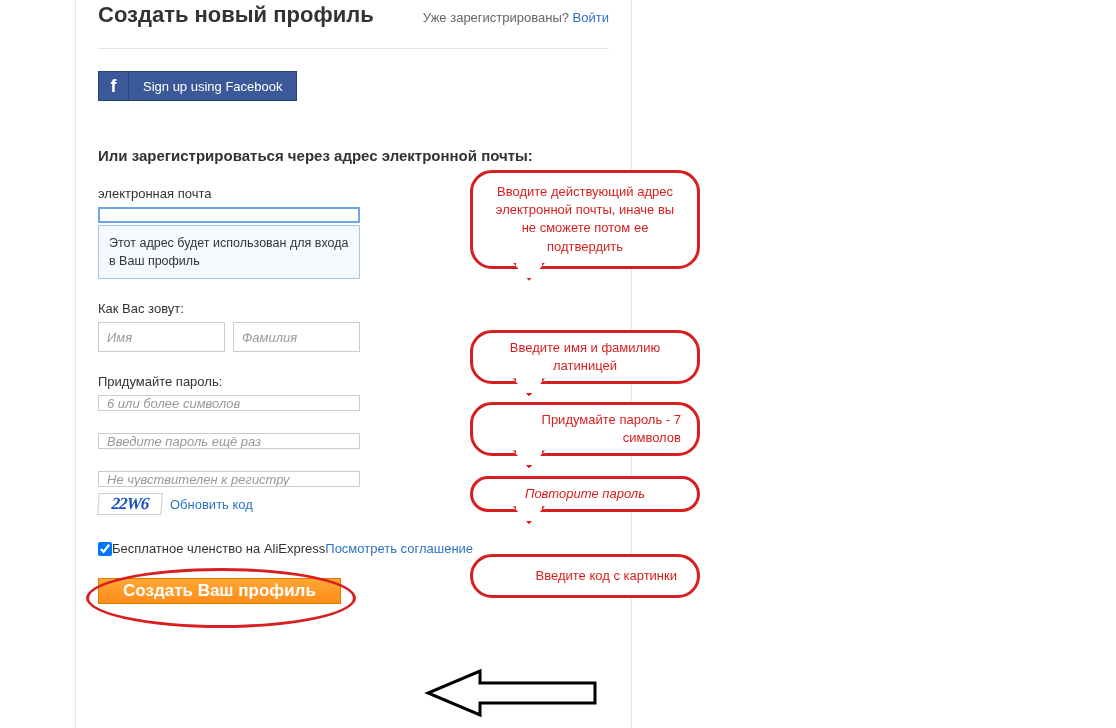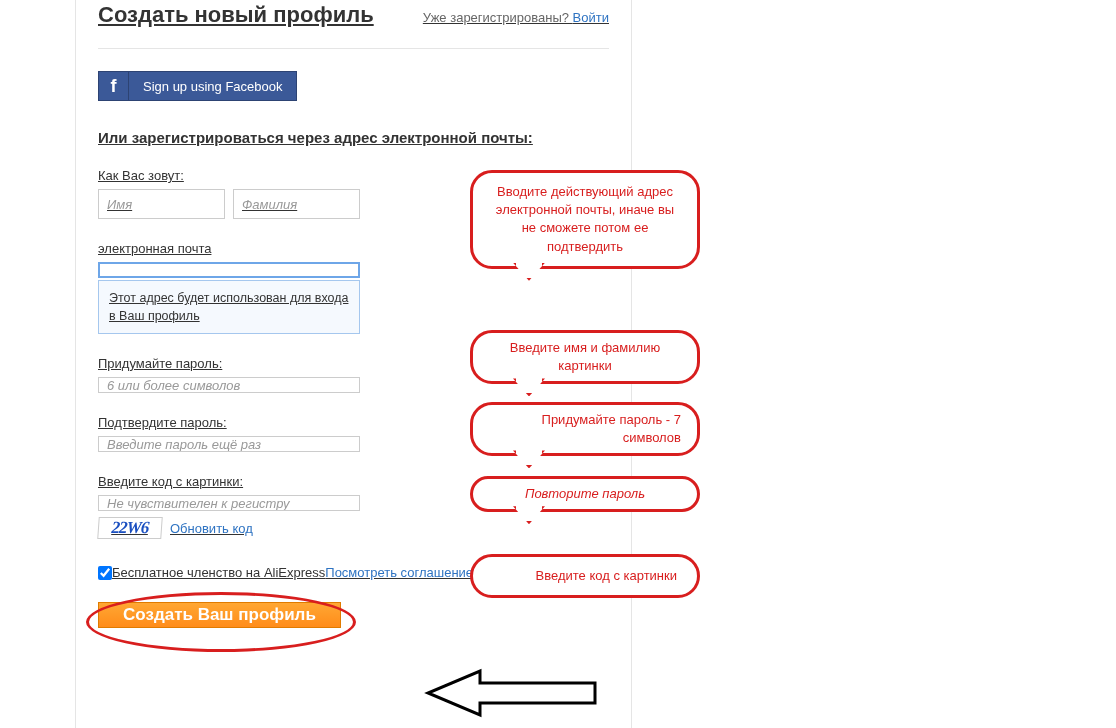--- a/index.html
+++ b/index.html
@@ -15,21 +15,20 @@
   .panel {
     position: absolute;
     left: 75px;
     top: 0;
     width: 557px;
     height: 728px;
     border-left: 1px solid #e5e5e5;
     border-right: 1px solid #e5e5e5;
     padding: 0 22px;
     background: #fff;
-    text-decoration: underline;
   }
   .header-row {
     display: flex;
     align-items: baseline;
     justify-content: space-between;
     padding-top: 2px;
     padding-bottom: 20px;
     border-bottom: 1px solid #e5e5e5;
   }
   .title {
@@ -66,21 +65,21 @@
     font-weight: bold;
     font-size: 18px;
     border-right: 1px solid #2d4373;
     font-family: Arial, sans-serif;
   }
   .fb-text { padding: 0 14px; }
   .sub-heading {
     font-size: 15px;
     font-weight: bold;
     color: #333;
-    margin-top: 28px;
+    margin-top: 46px;
   }
   .field-group { margin-top: 22px; }
   .field-label {
     font-size: 13px;
     color: #333;
     margin-bottom: 6px;
     display: block;
   }
   .text-input {
     width: 262px;
@@ -227,49 +226,47 @@
 
   <div class="fb-btn">
     <span class="fb-icon">f</span>
     <span class="fb-text">Sign up using Facebook</span>
   </div>
 
   <div class="sub-heading">Или зарегистрироваться через адрес электронной почты:</div>
 
   
   <div class="field-group">
+    <label class="field-label">электронная почта</label>
+    <input type="text" class="text-input email-input" value="" style="">
+    <div class="hint-box">Этот адрес будет использован для входа в Ваш профиль</div>
+  </div>
+
+  
+  <div class="field-group">
     <label class="field-label">Как Вас зовут:</label>
     <div class="name-row">
       <input type="text" class="name-input" placeholder="Имя" style="">
       <input type="text" class="name-input" placeholder="Фамилия" style="">
     </div>
   </div>
 
   
   <div class="field-group">
-    <label class="field-label">электронная почта</label>
-    <input type="text" class="text-input email-input" value="" style="">
-    <div class="hint-box">Этот адрес будет использован для входа в Ваш профиль</div>
-  </div>
-
-  
-  <div class="field-group">
     <label class="field-label">Придумайте пароль:</label>
     <input type="password" class="text-input" placeholder="6 или более символов" style="">
   </div>
 
   
   <div class="field-group">
-    <label class="field-label">Подтвердите пароль:</label>
     <input type="password" class="text-input" placeholder="Введите пароль ещё раз" style="">
   </div>
 
   
   <div class="field-group">
-    <label class="field-label">Введите код с картинки:</label>
     <input type="text" class="text-input" placeholder="Не чувствителен к регистру" style="">
     <div class="captcha-row">
       <div class="captcha-img">22W6</div>
       <a class="link">Обновить код</a>
     </div>
   </div>
 
   
   <div class="agree-row">
     <input type="checkbox" checked="" style="">
@@ -280,21 +277,21 @@
   
   <div class="submit-wrap">
     <button class="submit-btn">Создать Ваш профиль</button>
     <div class="submit-ellipse"></div>
   </div>
 
 </div>
 
 <div class="callout tail-bottom" style="left:470px; top:170px; width:230px; text-align:center;">Вводите действующий адрес электронной почты, иначе вы не сможете потом ее подтвердить</div>
 
-<div class="callout tail-bottom" style="left:470px; top:330px; width:230px; text-align:center; padding:6px 16px;">Введите имя и фамилию картинки</div>
+<div class="callout tail-bottom" style="left:470px; top:330px; width:230px; text-align:center; padding:6px 16px;">Введите имя и фамилию латиницей</div>
 
 <div class="callout tail-bottom" style="left:470px; top:402px; width:230px; text-align:right; padding:6px 16px;">Придумайте пароль - 7 символов</div>
 
 <div class="callout tail-bottom" style="left:470px; top:476px; width:230px; text-align:center; padding:6px 16px;font-style:italic;">Повторите пароль</div>
 
 <div class="callout" style="left:470px; top:554px; width:230px; padding:10px 20px;">Введите код с картинки</div>
 
 <svg class="big-arrow" width="180" height="60">
   <g fill="#fff" stroke="#000" stroke-width="3">
     <path d="M 175 18 L 60 18 L 60 6 L 8 28 L 60 50 L 60 38 L 175 38 Z"></path>

